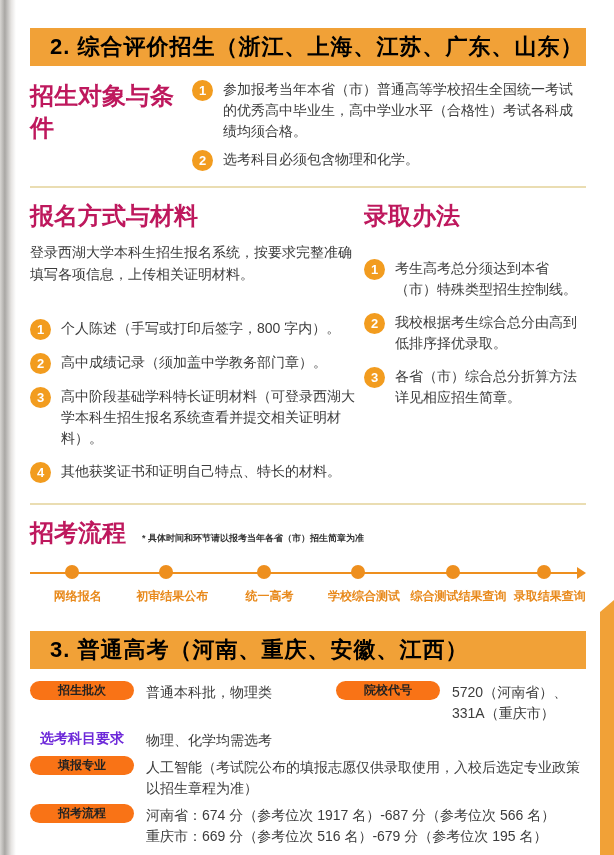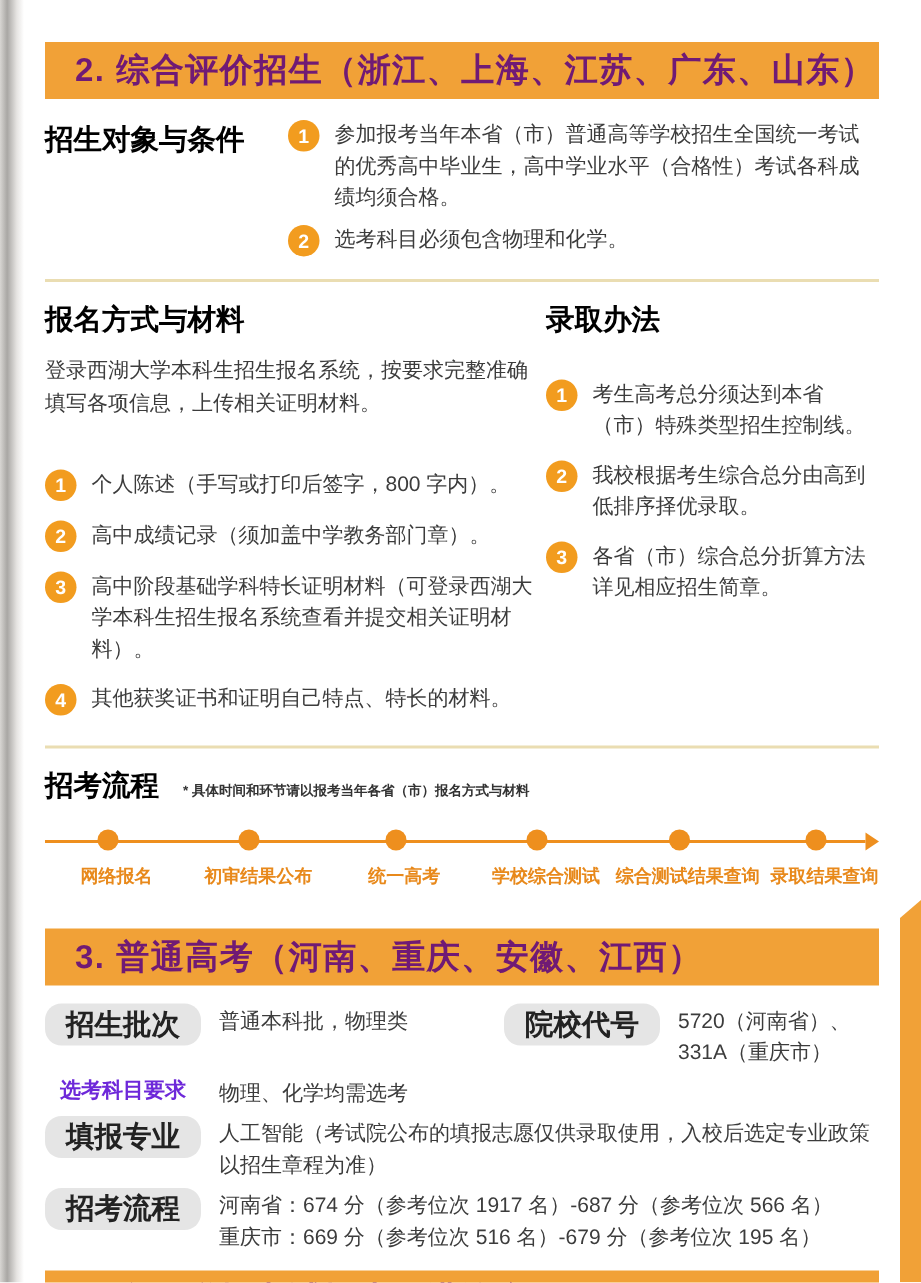--- a/index.html
+++ b/index.html
@@ -13,28 +13,28 @@
     position:absolute;left:0;top:0;width:16px;height:855px;
     background:linear-gradient(to right,#d8d6d3 0%,#a9a7a4 30%,#e6e4e2 70%,#ffffff 100%);
   }
   .corner-band{
     position:absolute;right:0;top:600px;width:14px;height:255px;
     background:#F1A137;
     clip-path:polygon(0 12px,100% 0,100% 100%,0 100%);
   }
   .content{position:absolute;left:30px;top:0;width:556px;}
   .banner{
-    background:#F1A137;color:#701a75;font-weight:bold;font-size:22px;
+    background:#F1A137;color:#000000;font-weight:bold;font-size:22px;
     padding:7px 8px 7px 20px;letter-spacing:1px;line-height:1.1;
     white-space:nowrap;
   }
   .banner.first{margin-top:28px;}
   .divider{border-top:2px solid #EADDB2;margin:8px 0 0 0;}
   .sec2{display:flex;margin-top:13px;}
-  .sec-heading{font-size:19px;font-weight:bold;color:#000000;}
+  .sec-heading{font-size:24px;font-weight:bold;color:#be185d;}
   .s2-heading{width:162px;flex-shrink:0;padding-top:1px;}
   .s2-list{flex:1;}
   .num-item{display:flex;gap:10px;margin-bottom:7px;}
   .num-circle{
     width:21px;height:21px;border-radius:50%;background:#F29C1F;color:#fff;
     font-weight:bold;font-size:13px;display:flex;align-items:center;
     justify-content:center;flex-shrink:0;margin-top:1px;
   }
   .num-text{font-size:14px;line-height:1.5;}
   .twocol{display:flex;margin-top:12px;}
@@ -53,21 +53,21 @@
     position:absolute;right:0;top:2px;width:0;height:0;
     border-left:9px solid #EE8F1E;border-top:6px solid transparent;
     border-bottom:6px solid transparent;
   }
   .tl-stage{position:absolute;top:0;transform:translateX(-50%);text-align:center;}
   .tl-dot{width:14px;height:14px;border-radius:50%;background:#EE8F1E;margin:0 auto;}
   .tl-label{margin-top:9px;font-size:12px;font-weight:bold;color:#E8891B;white-space:nowrap;padding-left:12px;}
   .sec3-rows{margin-top:12px;}
   .info-row{display:flex;align-items:flex-start;margin-bottom:5px;}
   .pill{
-    background:#e5e5e5;border-radius:11px;font-weight:bold;font-size:19px;
+    background:#f97316;border-radius:11px;font-weight:bold;font-size:12px;
     color:#222;padding:1px 0;width:104px;text-align:center;flex-shrink:0;
   }
   .plain-label{
     font-weight:bold;font-size:14px;color:#6d28d9;padding:1px 0;width:104px;
     text-align:center;flex-shrink:0;
   }
   .val{font-size:14px;line-height:1.5;margin-left:12px;padding-top:1px;}
   .val-fixed{width:190px;flex-shrink:0;}
   .mt12{margin-top:12px;}
   .mt14{margin-top:14px;}
@@ -137,21 +137,21 @@
           <div class="num-text">各省（市）综合总分折算方法详见相应招生简章。</div>
         </div>
       </div>
     </div>
   </div>
 
   <div class="divider"></div>
 
   <div class="process-head">
     <div class="sec-heading">招考流程</div>
-    <div class="process-note">* 具体时间和环节请以报考当年各省（市）报名方式与材料</div>
+    <div class="process-note">* 具体时间和环节请以报考当年各省（市）招生简章为准</div>
   </div>
   <div class="timeline">
     <div class="tl-line"></div>
     <div class="tl-arrow"></div>
     <div class="tl-stage" style="left:7.5%">
       <div class="tl-dot"></div>
       <div class="tl-label">网络报名</div>
     </div>
     <div class="tl-stage" style="left:24.5%">
       <div class="tl-dot"></div>

